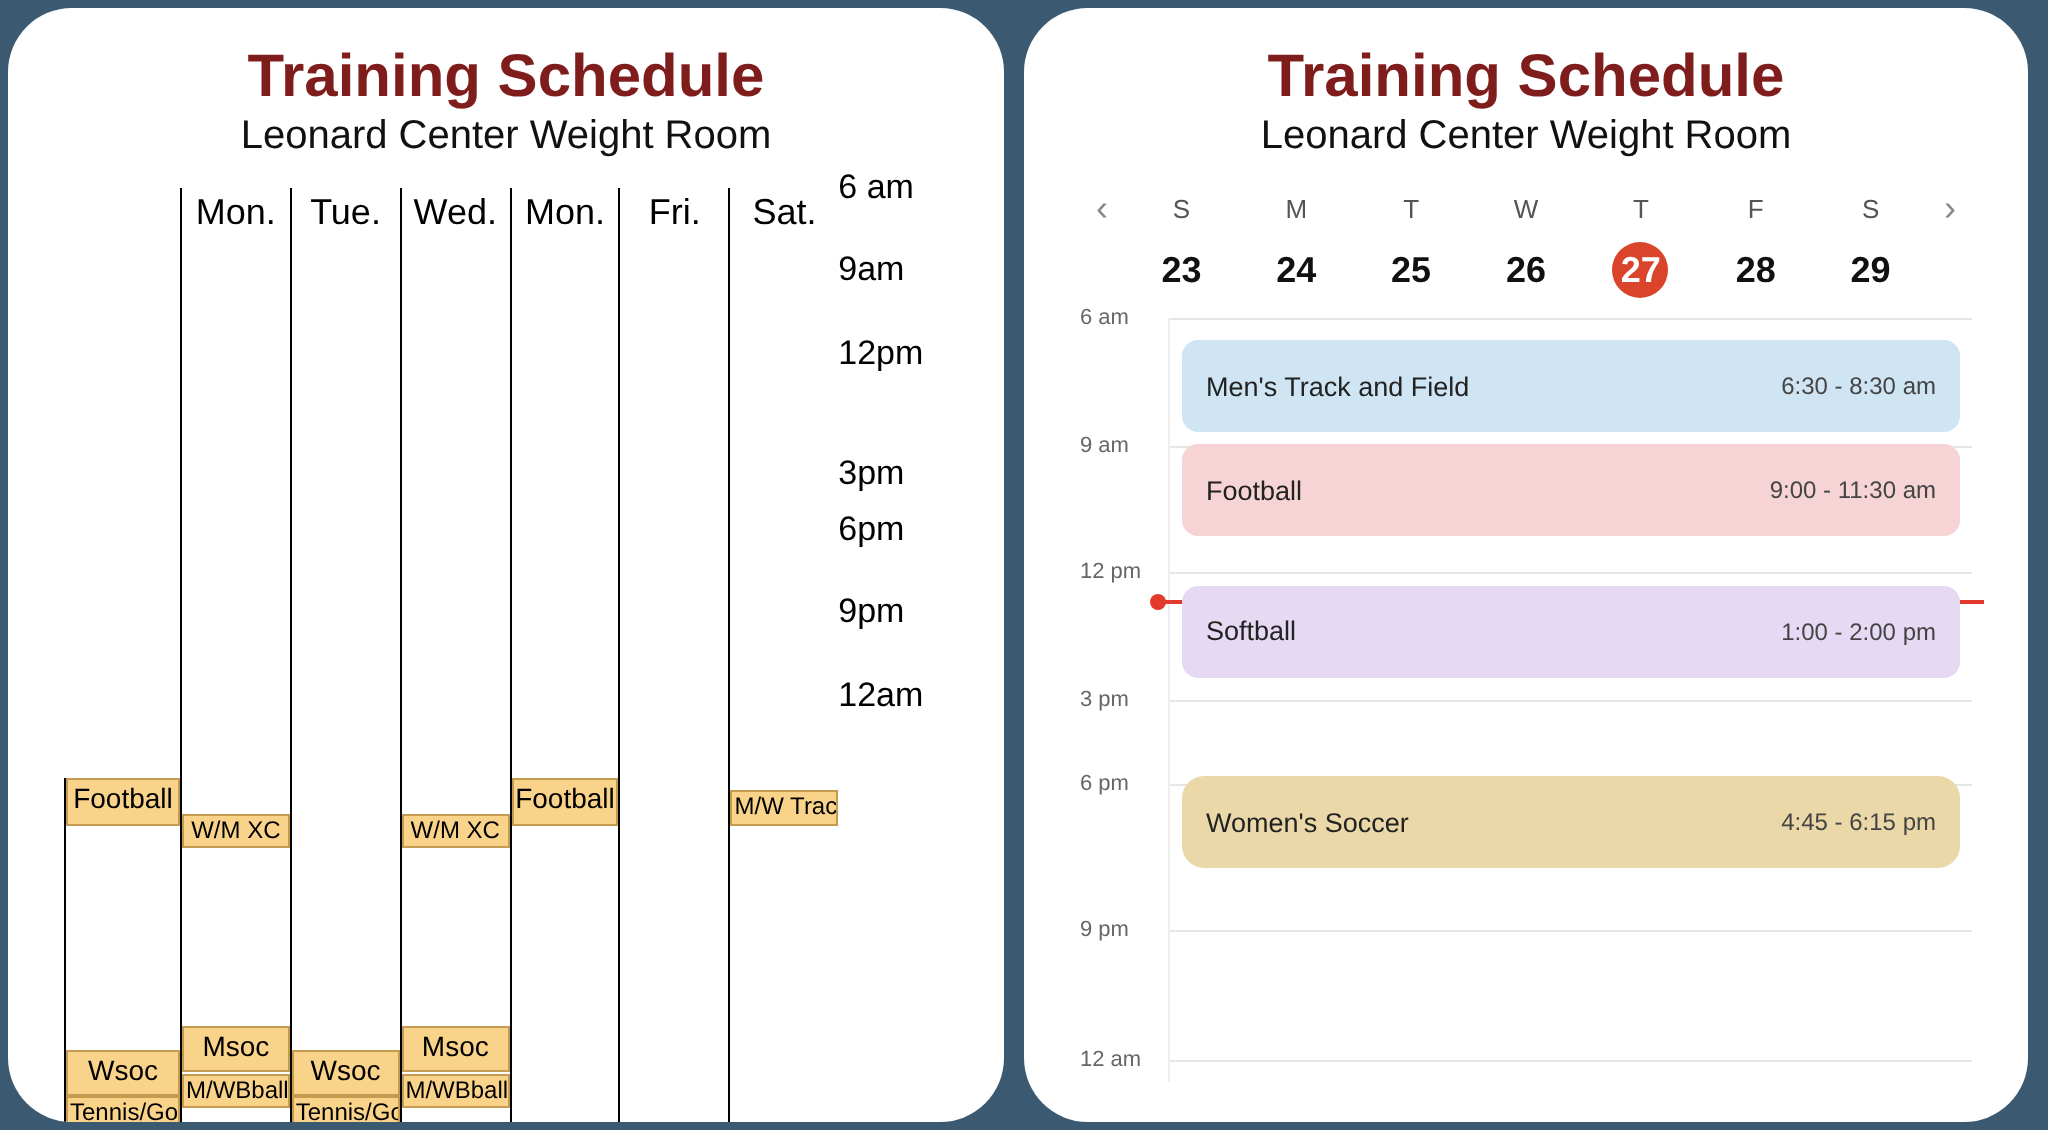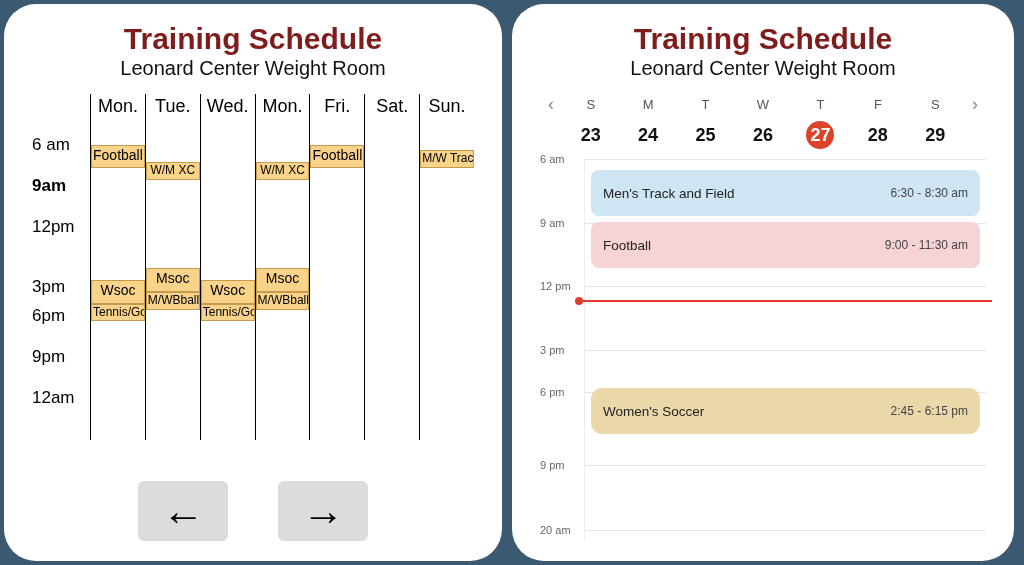--- a/index.html
+++ b/index.html
@@ -198,25 +198,24 @@
   <div class="subtitle">Leonard Center Weight Room</div>
 
   <div class="weekgrid">
     <div></div>
     <div class="dayhead">Mon.</div>
     <div class="dayhead">Tue.</div>
     <div class="dayhead">Wed.</div>
     <div class="dayhead">Mon.</div>
     <div class="dayhead">Fri.</div>
     <div class="dayhead">Sat.</div>
-    <div class="dayhead">Sun.</div>
 
     <div class="timecol" id="left-timecol">
         <div class="timelabel" style="top: 0%;">6 am</div>
-        <div class="timelabel" style="top: 14%; font-weight: bold;">9am</div>
+        <div class="timelabel" style="top: 14%;">9am</div>
         <div class="timelabel" style="top: 28%;">12pm</div>
         <div class="timelabel" style="top: 45%; margin-top: 10px;">3pm</div>
         <div class="timelabel" style="top: 58%;">6pm</div>
         <div class="timelabel" style="top: 72%;">9pm</div>
         <div class="timelabel" style="top: 86%;">12am</div>
       </div>
     <div class="daycol" id="dc0">
         <div class="eventblock large" style="top: 0%; height: 8%;">Football</div>
         <div class="eventblock large" style="top: 46%; height: 8%;">Wsoc</div>
         <div class="eventblock" style="top: 54%; height: 6%;">Tennis/Golf</div>
@@ -280,38 +279,42 @@
   </div>
 
   <div class="dayview">
     <div class="dv-times" id="dv-times">
         <div class="tl" style="top: 0%;">6 am</div>
         <div class="tl" style="top: 16.7%;">9 am</div>
         <div class="tl" style="top: 33.3%;">12 pm</div>
         <div class="tl" style="top: 50%;">3 pm</div>
         <div class="tl" style="top: 61%;">6 pm</div>
         <div class="tl" style="top: 80%; text-align: center;">9 pm</div>
-        <div class="tl" style="top: 97%;">20 am</div>
+        <div class="tl" style="top: 97%;">12 am</div>
       </div>
     <div class="dv-body" id="dv-body">
         <div class="hline" style="top: 0%;"></div>
         <div class="hline" style="top: 16.7%;"></div>
         <div class="hline" style="top: 33.3%;"></div>
         <div class="hline" style="top: 50%;"></div>
         <div class="hline" style="top: 61%;"></div>
         <div class="hline" style="top: 80%;"></div>
         <div class="hline" style="top: 97%;"></div>
         <div class="nowline" style="top: 37%;"></div>
         <div class="dv-event c-blue" style="top: 3%; height: 9%;">
           <span>Men's Track and Field</span>
           <span class="time">6:30 - 8:30 am</span>
         </div>
         <div class="dv-event c-red" style="top: 16.5%; height: 9%;">
           <span>Football</span>
           <span class="time">9:00 - 11:30 am</span>
         </div>
+        <div class="dv-event c-purple" style="top: 35%; height: 8%;">
+          <span>Softball</span>
+          <span class="time">1:00 - 2:00 pm</span>
+        </div>
         <div class="dv-event c-tan" style="top: 60%; height: 8%;">
           <span>Women's Soccer</span>
-          <span class="time">2:45 - 6:15 pm</span>
+          <span class="time">4:45 - 6:15 pm</span>
         </div>
       </div>
   </div>
 </div>
 
 </body></html>

